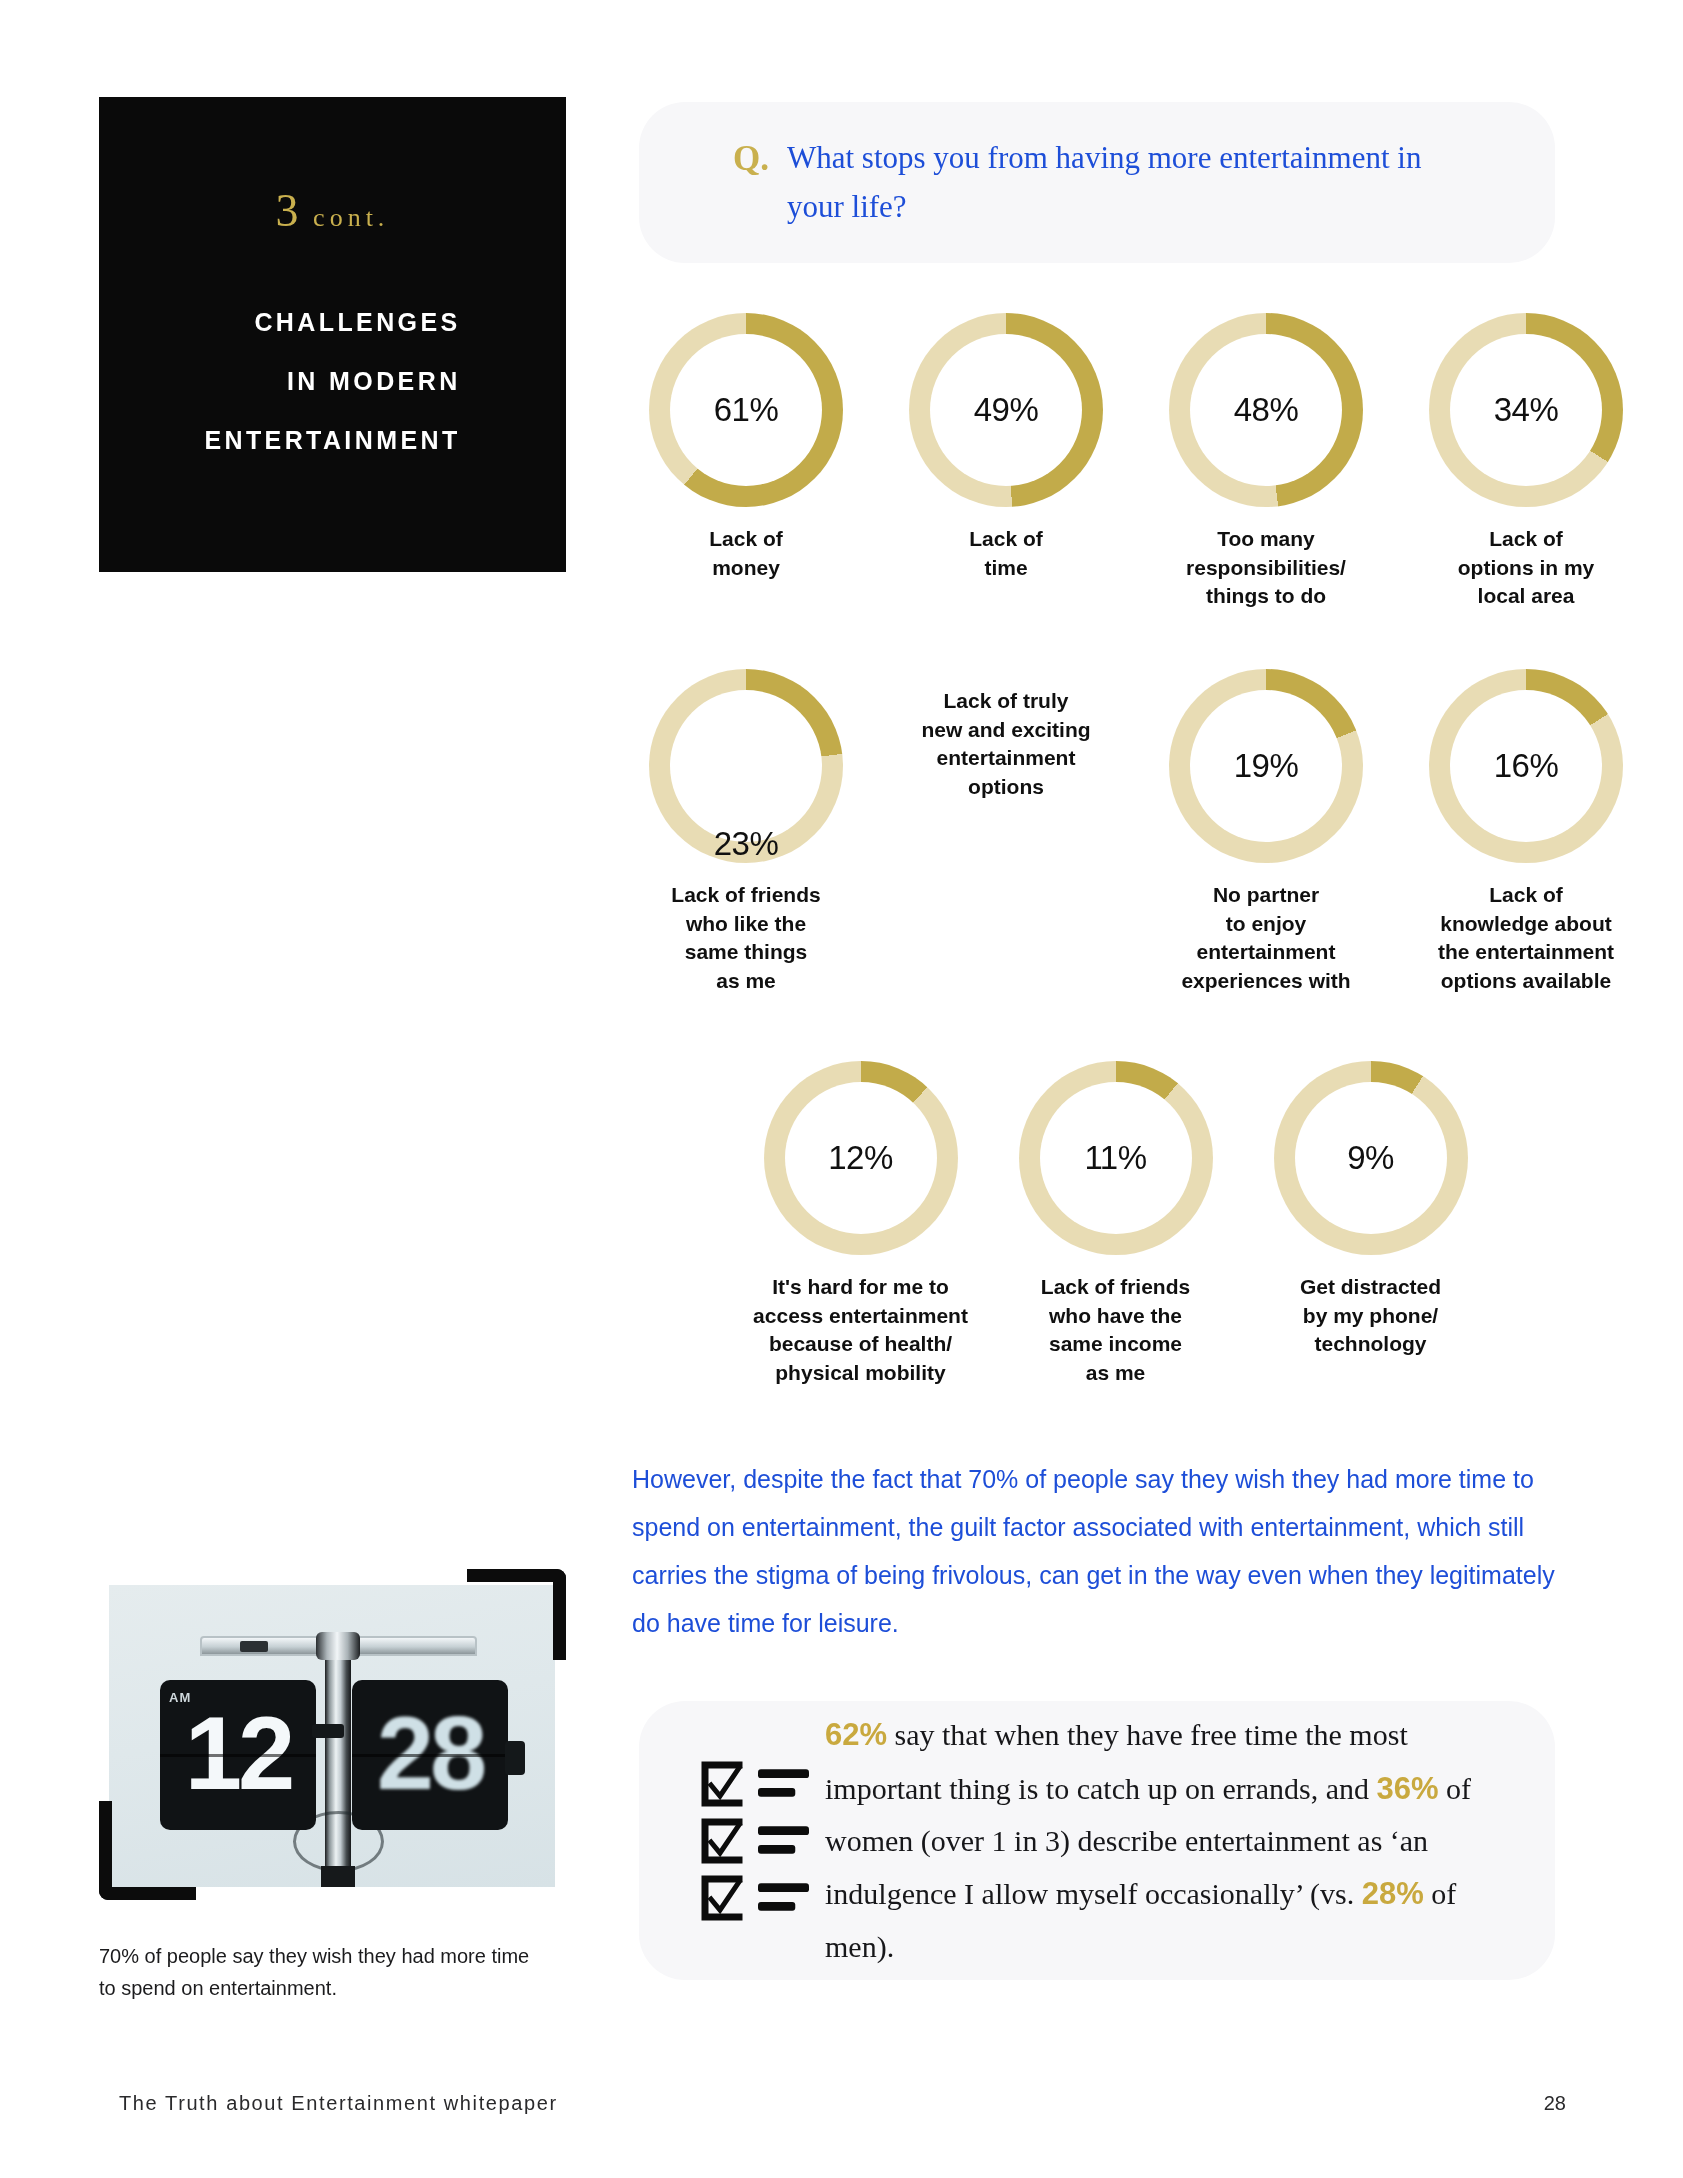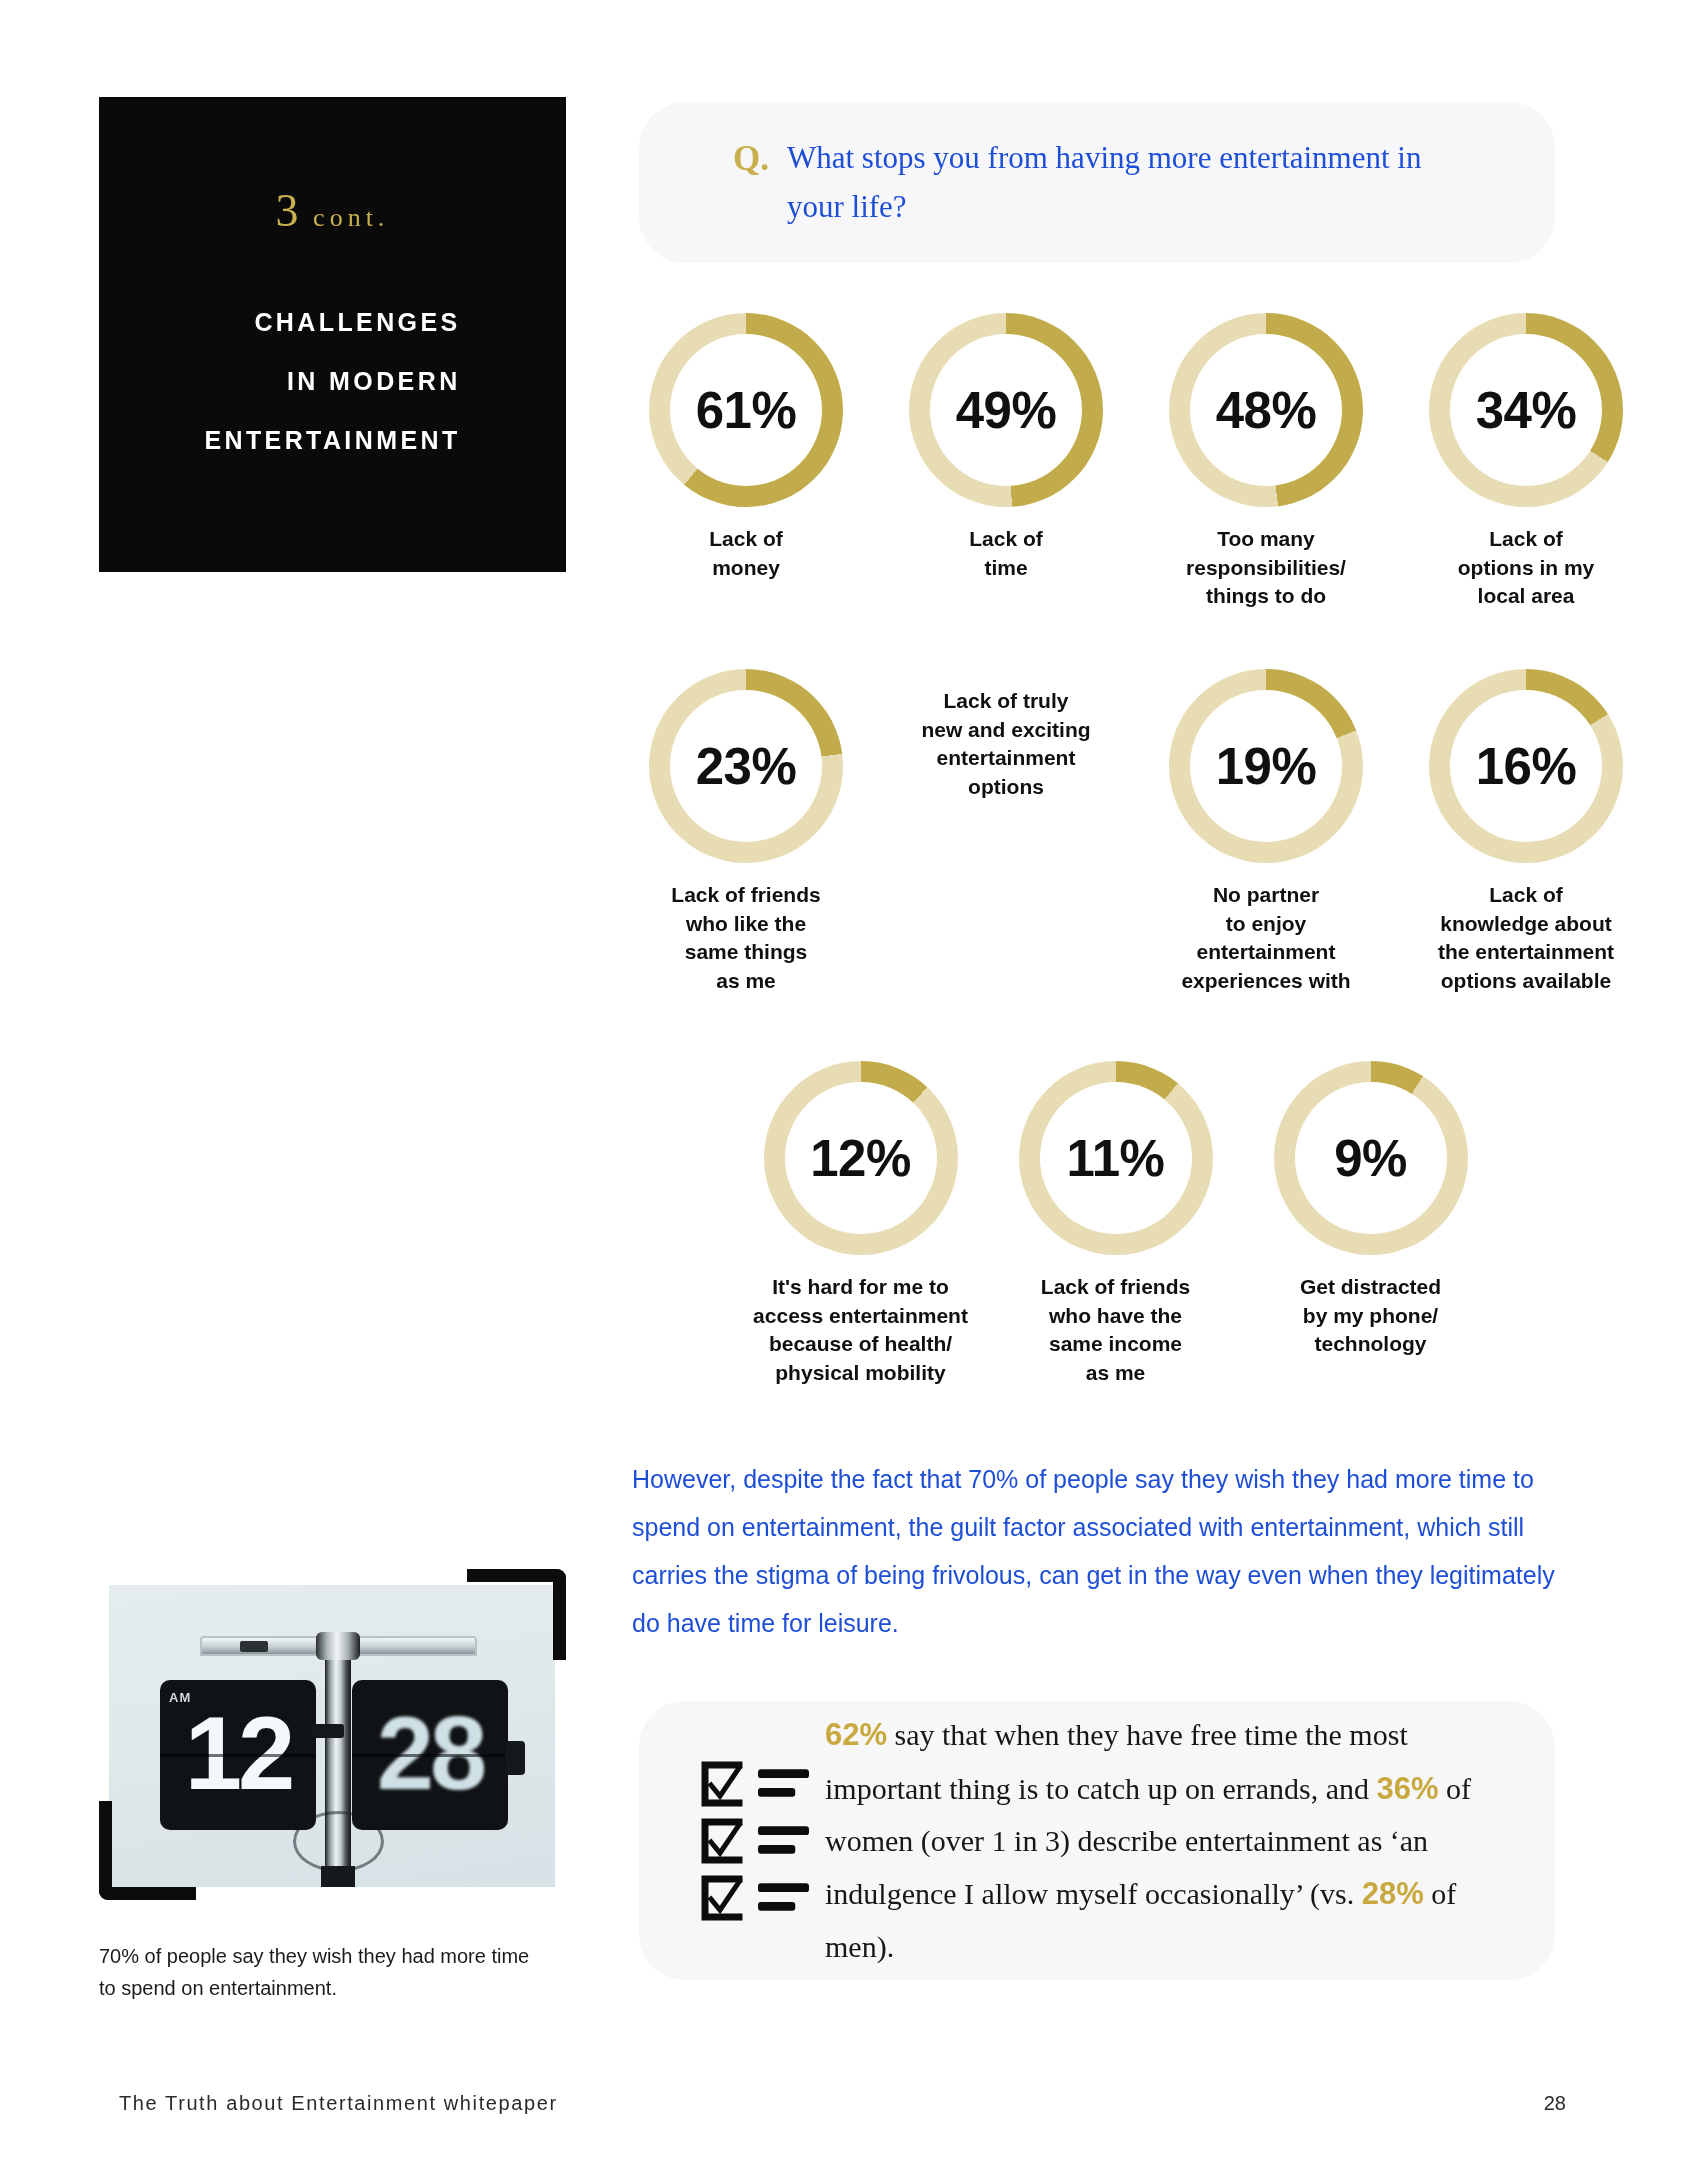--- a/index.html
+++ b/index.html
@@ -131,22 +131,22 @@
     top: 21px;
     width: 152px;
     height: 152px;
     border-radius: 50%;
     background: #ffffff;
   }
   .donut .pct {
     position: relative;
     z-index: 2;
     font-family: "Liberation Sans", sans-serif;
-    font-weight: bold;
-    font-size: 51px;
+    font-weight: normal;
+    font-size: 33px;
     color: #101010;
     letter-spacing: -0.5px;
   }
 
   .donut-label {
     margin-top: 18px;
     font-family: "Liberation Sans", sans-serif;
     font-weight: bold;
     font-size: 21px;
     line-height: 1.36;
@@ -433,21 +433,21 @@
           </div>
           <div class="donut-label">
             <div>Lack of</div>
             <div>options in my</div>
             <div>local area</div>
           </div>
         </div>
       </div>
     <div class="donut-row row-2">
         <div class="donut-cell">
-          <div class="donut" style="background: conic-gradient(rgb(194, 171, 74) 0deg, rgb(194, 171, 74) 82.8deg, rgb(232, 220, 180) 82.8deg, rgb(232, 220, 180) 360deg);">
+          <div class="donut" style="background: conic-gradient(rgb(194, 171, 74) 0deg, rgb(194, 171, 74) 82.8deg, rgb(232, 220, 180) 82.8deg, rgb(232, 220, 180) 360deg); align-items: flex-end;">
             <div class="hole"></div>
             <div class="pct">23%</div>
           </div>
           <div class="donut-label">
             <div>Lack of friends</div>
             <div>who like the</div>
             <div>same things</div>
             <div>as me</div>
           </div>
         </div>

